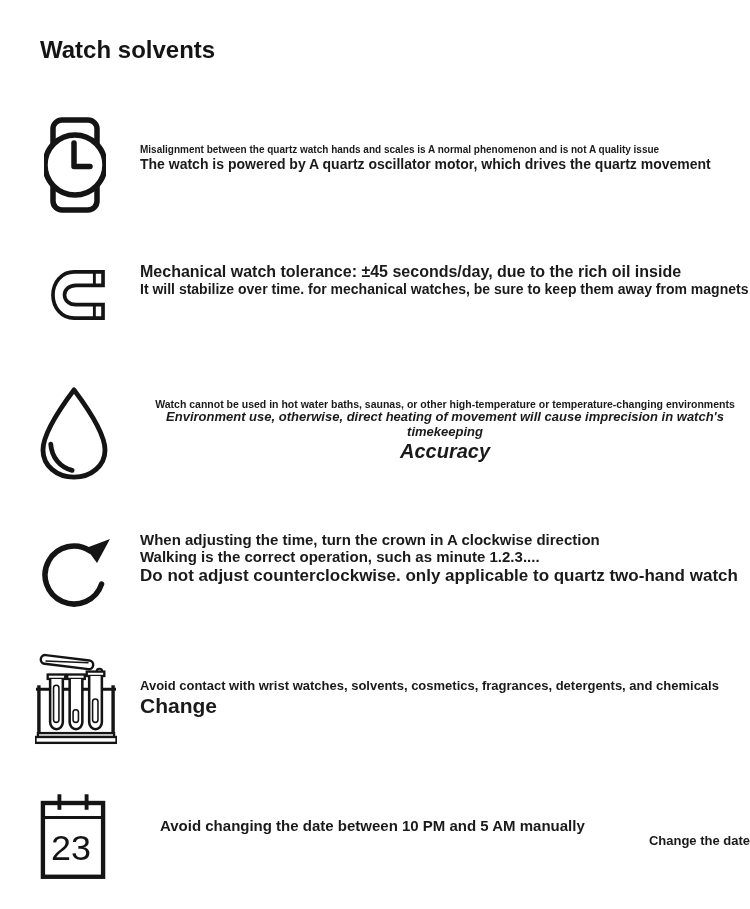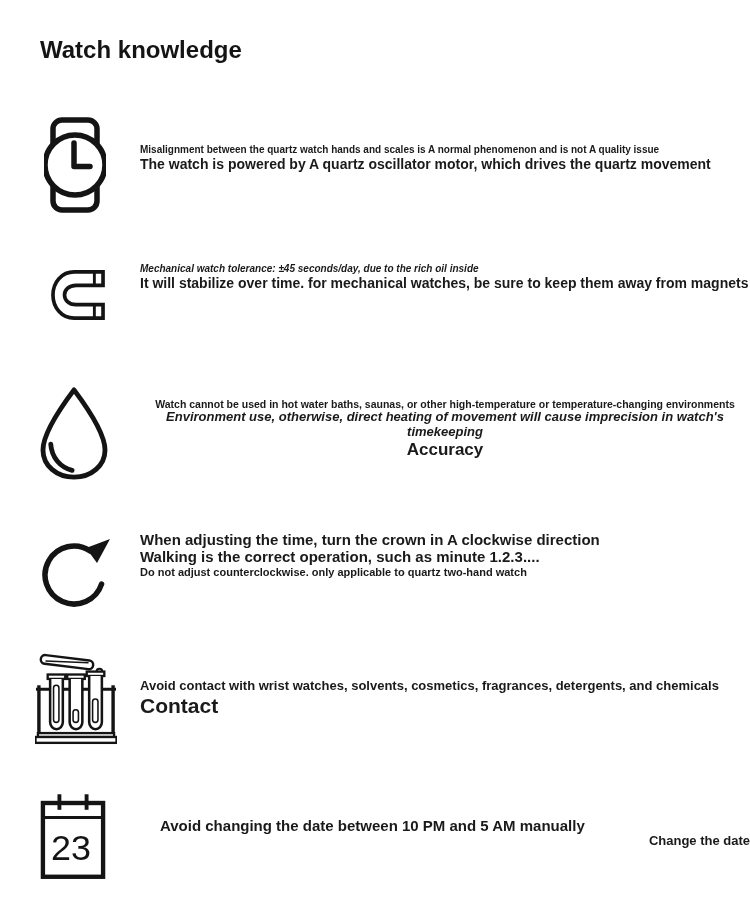--- a/index.html
+++ b/index.html
@@ -19,42 +19,42 @@
 
   .s1 { top:113px; } .s1 .icon-col { padding-left:44px; padding-top:4px; } .s1 .text-col { padding-top:31px; }
   .s2 { top:261px; } .s2 .icon-col { padding-left:50px; padding-top:8px; } .s2 .text-col { padding-top:2px; }
   .s3 { top:384px; } .s3 .icon-col { padding-left:39px; padding-top:2px; } .s3 .text-col { padding-top:14px;text-align:center; }
   .s4 { top:526px; } .s4 .icon-col { padding-left:42px; padding-top:5px; } .s4 .text-col { padding-top:5px; }
   .s5 { top:643px; } .s5 .icon-col { padding-left:35px; padding-top:4px; } .s5 .text-col { padding-top:36px; }
   .s6 { top:788px;gap:20px; } .s6 .icon-col { padding-left:40px; padding-top:2px; } .s6 .text-col { padding-top:29px; }
 
   .s1-l1 { font-size:10px;   margin:0 0 7px 24px; }
   .s1-l2 { font-size:14px;   margin-left:9px; }
-  .s2-l1 { font-size:10px; margin:0 0 7px 10px;font-style:italic; }
+  .s2-l1 { font-size:16px; margin:0 0 7px 10px; }
   .s2-l2 { font-size:14px;   margin:0 0 9px 16px; }
   .s2-l3 { font-size:12px;   margin-left:8px; }
   .s3-l1 { font-size:10.5px; margin:0 0 12px 1px; }
   .s3-l2 { font-size:13px;   margin:0 0 8px 12px;font-style:italic; }
-  .s3-l3 { font-size:17px;   margin-left:7px; }
+  .s3-l3 { font-size:20px;   margin-left:7px;font-style:italic; }
   .s4-l1 { font-size:15px;   margin:0 0 8px 40px; }
   .s4-l2 { font-size:15px;   margin:0 0 9px 4px; }
-  .s4-l3 { font-size:11px;   margin-left:8px; }
+  .s4-l3 { font-size:17px;   margin-left:8px; }
   .s5-l1 { font-size:13px;   margin:0 0 7px 11px; }
   .s5-l2 { font-size:21px;   margin-left:0; }
   .s6-l1 { font-size:15px;   margin:0 0 9px 55px; }
   .s6-l2 { font-size:13px;   margin-left:0;text-align:right; }
 
   svg .ink { stroke:#141414; fill:none; }
   svg .paper { fill:#ffffff; }
 </style>
 </head>
 <body>
 
 <main>
-  <h1 class="title">Watch knowledge</h1>
+  <h1 class="title">Watch solvents</h1>
 
   <section class="section s1">
     <div class="icon-col">
       <svg width="62" height="96" viewBox="0 0 62 96">
         <rect class="paper ink" x="9" y="3" width="44" height="90" rx="9" stroke-width="5.5"></rect>
         <circle class="paper ink" cx="31" cy="48" r="30" stroke-width="5.5"></circle>
         <path class="ink" d="M30 26 V49.5 H46" stroke-width="5.5" stroke-linecap="round" stroke-linejoin="round"></path>
       </svg>
     </div>
     <div class="text-col">
@@ -128,21 +128,21 @@
         <rect class="paper ink" x="53" y="25" width="18" height="4.5" stroke-width="2.4"></rect>
         <path class="paper ink" d="M55.5 29.5 V77 a6.5 7 0 0 0 13 0 V29.5" stroke-width="2.6"></path>
         <rect class="ink" x="59" y="53" width="5.5" height="24" rx="2.7" stroke-width="1.6"></rect>
 
         <rect class="paper ink" x="3" y="88" width="78" height="4" stroke-width="2.4"></rect>
         <rect class="paper ink" x="0.5" y="92" width="83" height="6" stroke-width="2.4"></rect>
       </svg>
     </div>
     <div class="text-col">
       <p class="s5-l1">Avoid contact with wrist watches, solvents, cosmetics, fragrances, detergents, and chemicals</p>
-      <p class="s5-l2">Contact</p>
+      <p class="s5-l2">Change</p>
     </div>
   </section>
 
   <section class="section s6">
     <div class="icon-col">
       <svg width="66" height="92" viewBox="0 0 68 92">
         <rect class="paper ink" x="3" y="12" width="62" height="76" stroke-width="4.5"></rect>
         <line class="ink" x1="3" y1="27" x2="65" y2="27" stroke-width="3"></line>
         <line class="ink" x1="20" y1="3" x2="20" y2="19" stroke-width="4"></line>
         <line class="ink" x1="48" y1="3" x2="48" y2="19" stroke-width="4"></line>

